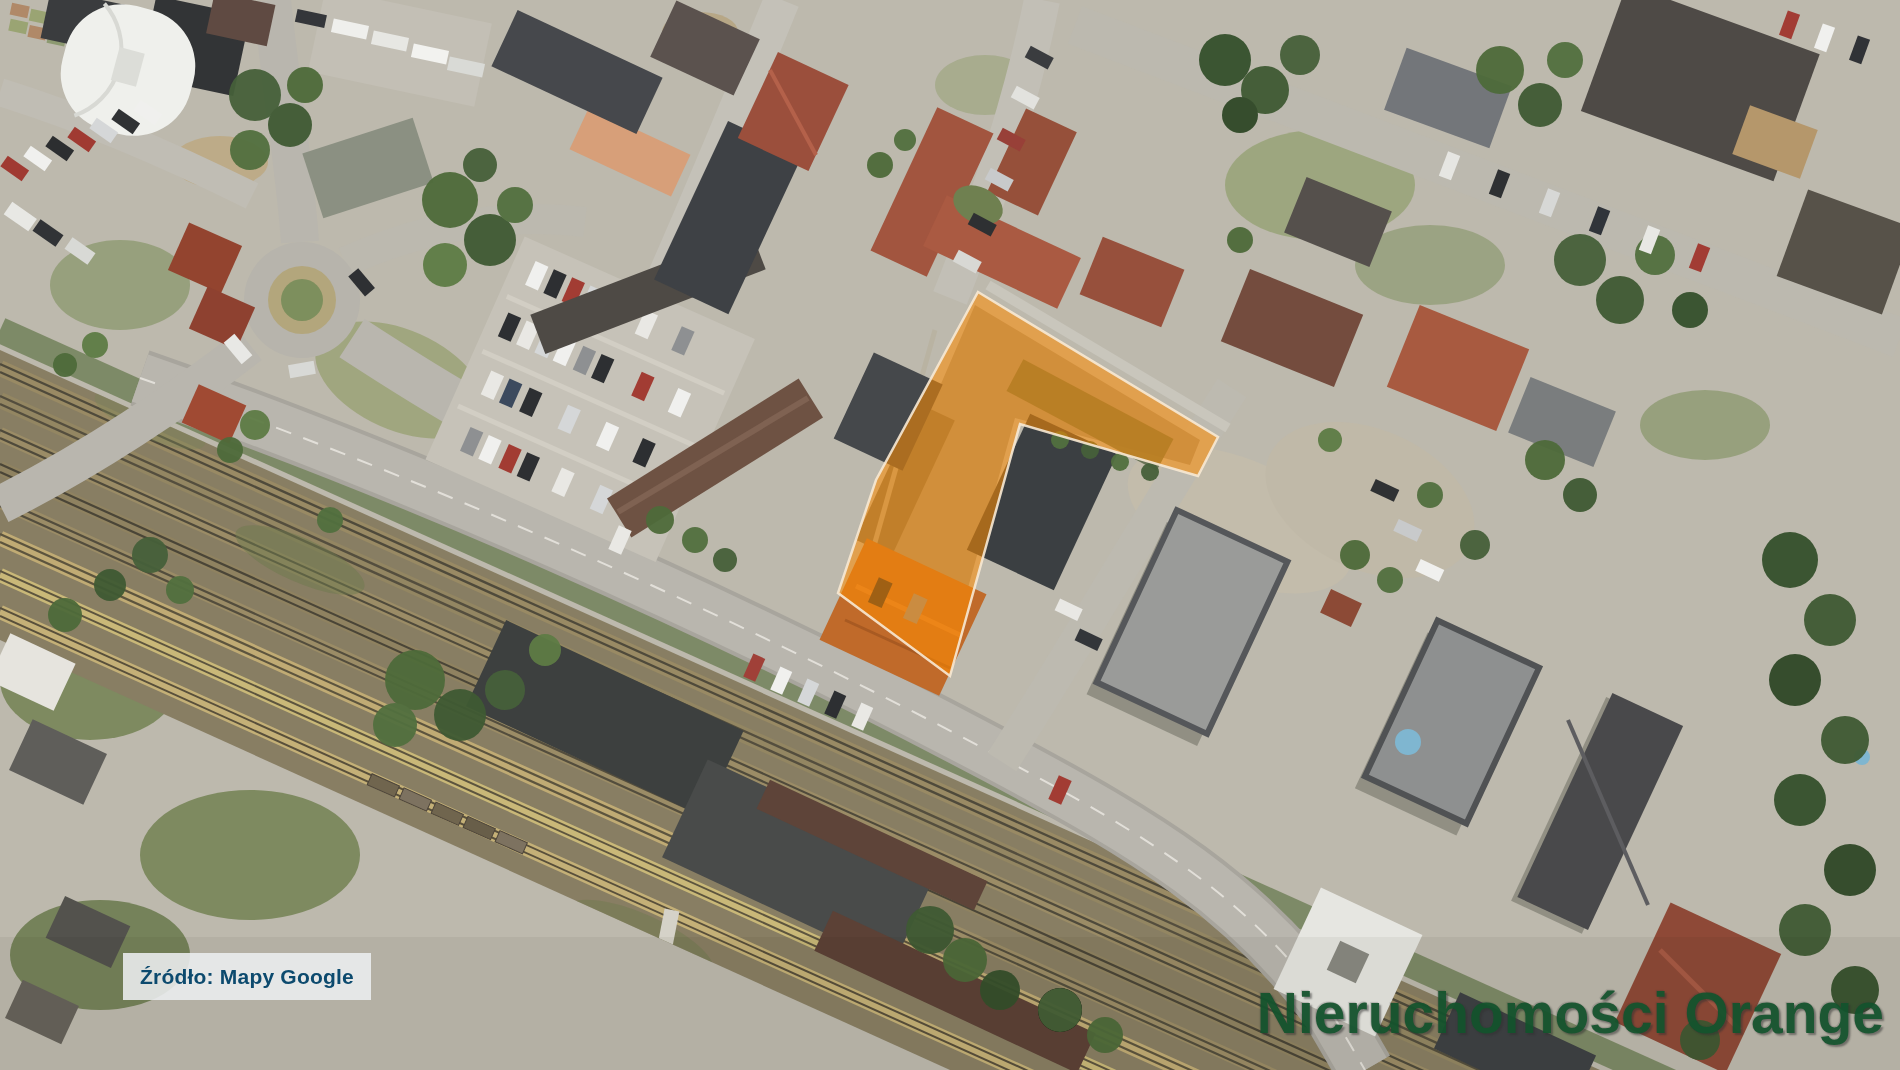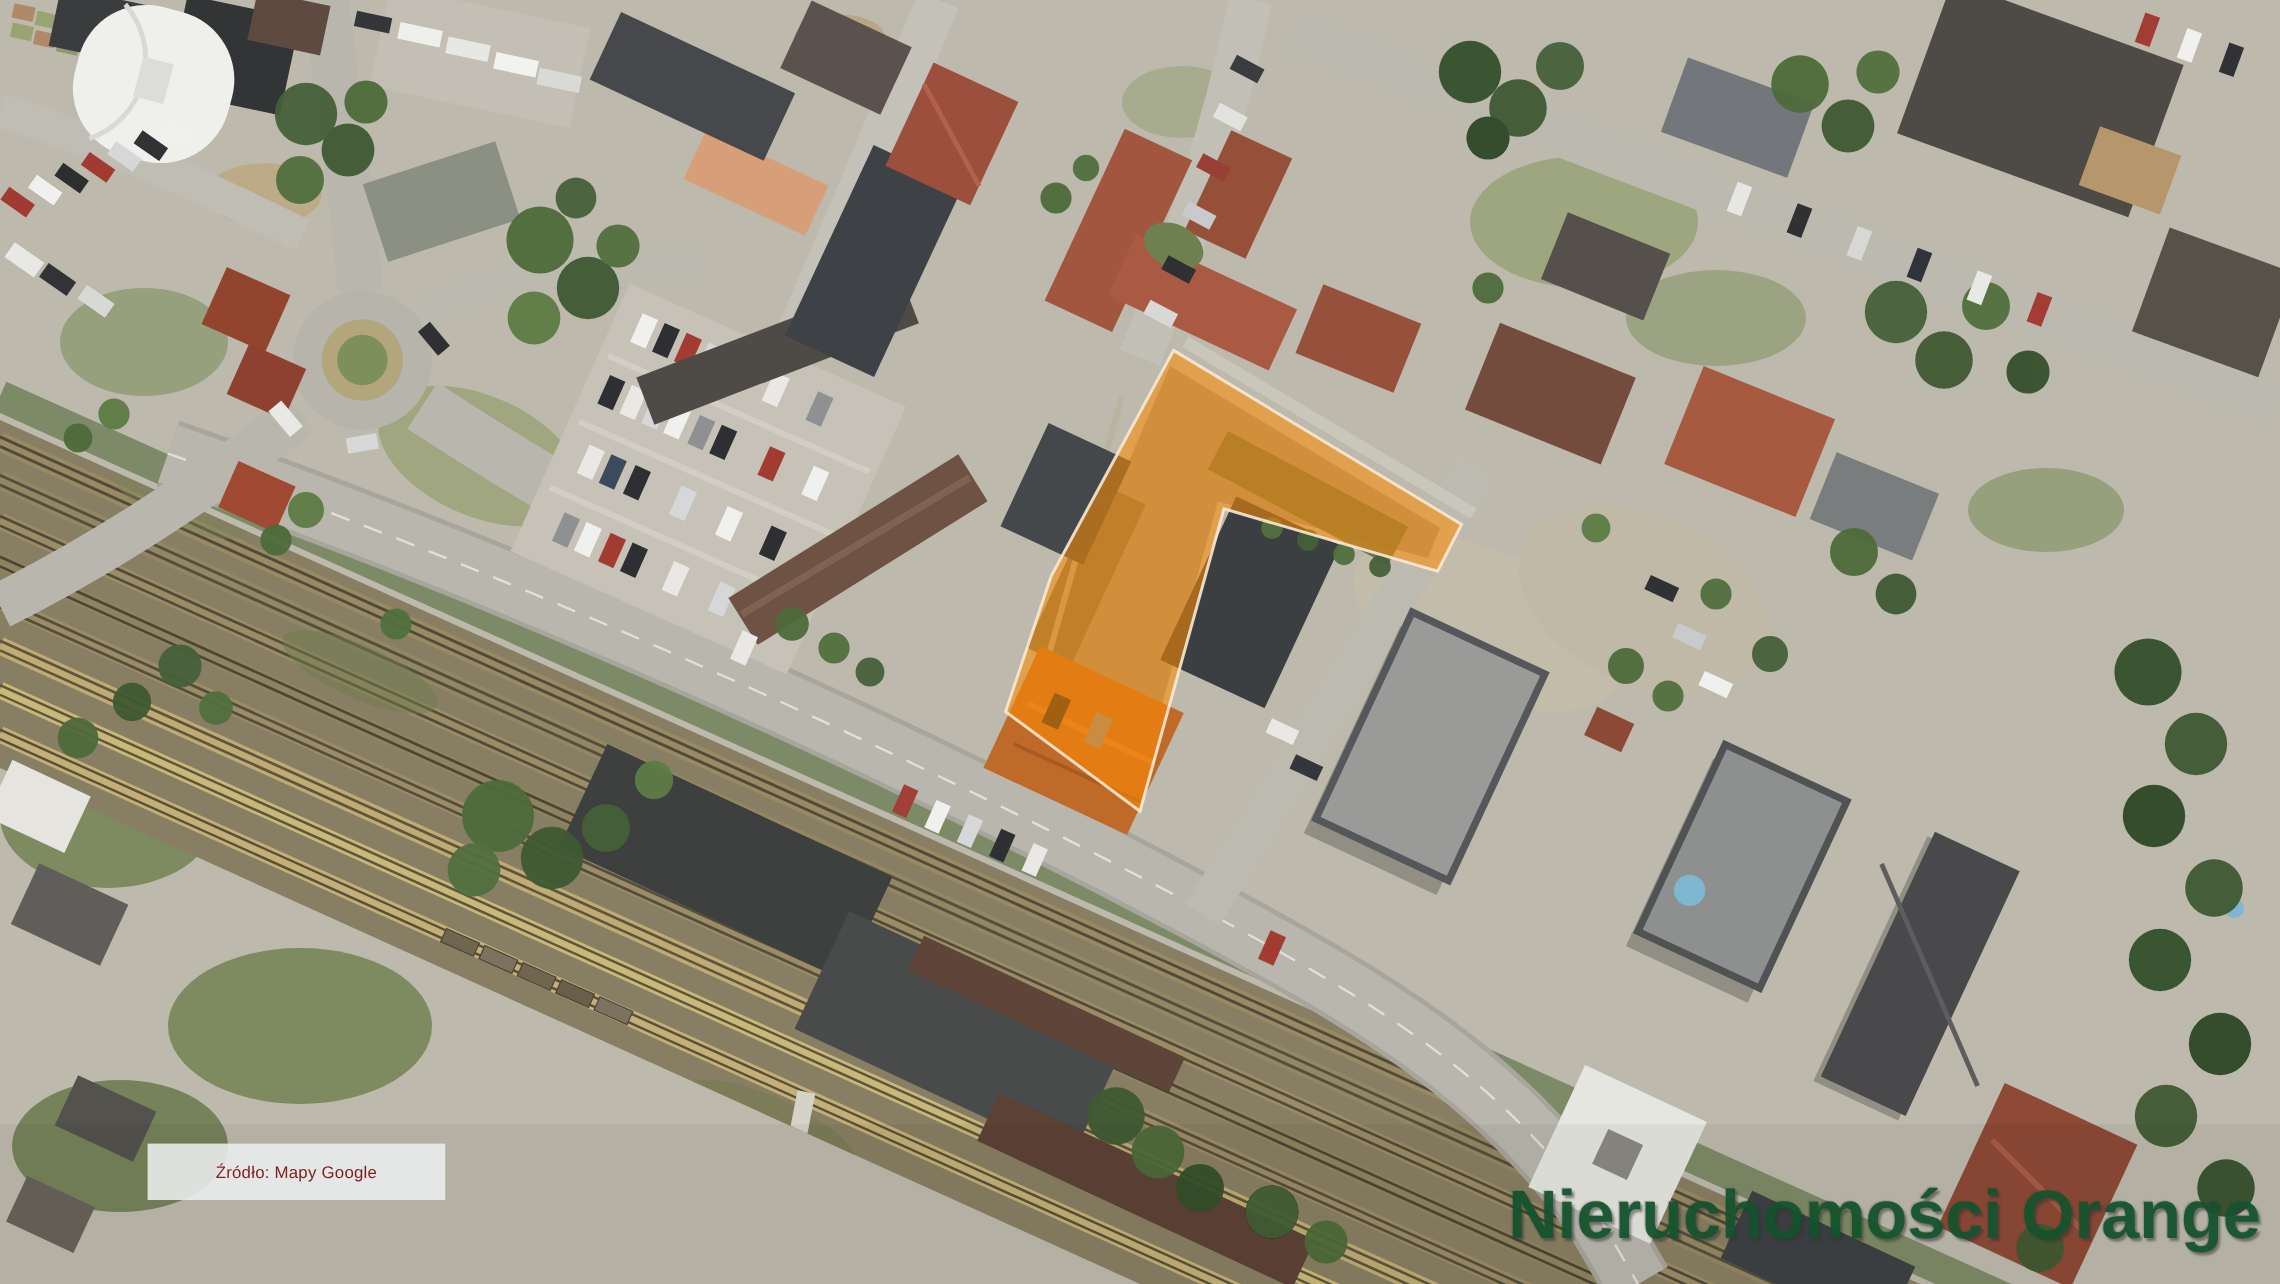--- a/index.html
+++ b/index.html
@@ -1,21 +1,21 @@
 <!DOCTYPE html>
 <html><head>
 <meta charset="utf-8">
 <style>
   html,body{margin:0;padding:0;background:#222;}
   .stage{position:relative;width:1900px;height:1070px;overflow:hidden;
          font-family:"Liberation Sans",sans-serif;background:#bdb9ad;}
   .stage svg{position:absolute;left:0;top:0;}
   .source-label{position:absolute;left:123px;top:953px;width:248px;height:47px;
     background:rgba(236,238,240,.88);display:flex;align-items:center;justify-content:center;
-    font-weight:normal;font-size:14px;color:#7f1d1d;letter-spacing:.2px;}
+    font-weight:bold;font-size:21px;color:#0c4a6e;letter-spacing:.2px;}
   .watermark{position:absolute;right:16px;bottom:24px;font-weight:bold;font-size:57px;
     color:#14532d;opacity:.95;letter-spacing:0;
     text-shadow:2px 2px 2px rgba(50,50,50,.55), -1px -1px 1px rgba(60,60,60,.25);}
 </style>
 </head>
 <body>
 
 <div class="stage">
 <svg width="1900" height="1070" viewBox="0 0 1900 1070">
 

